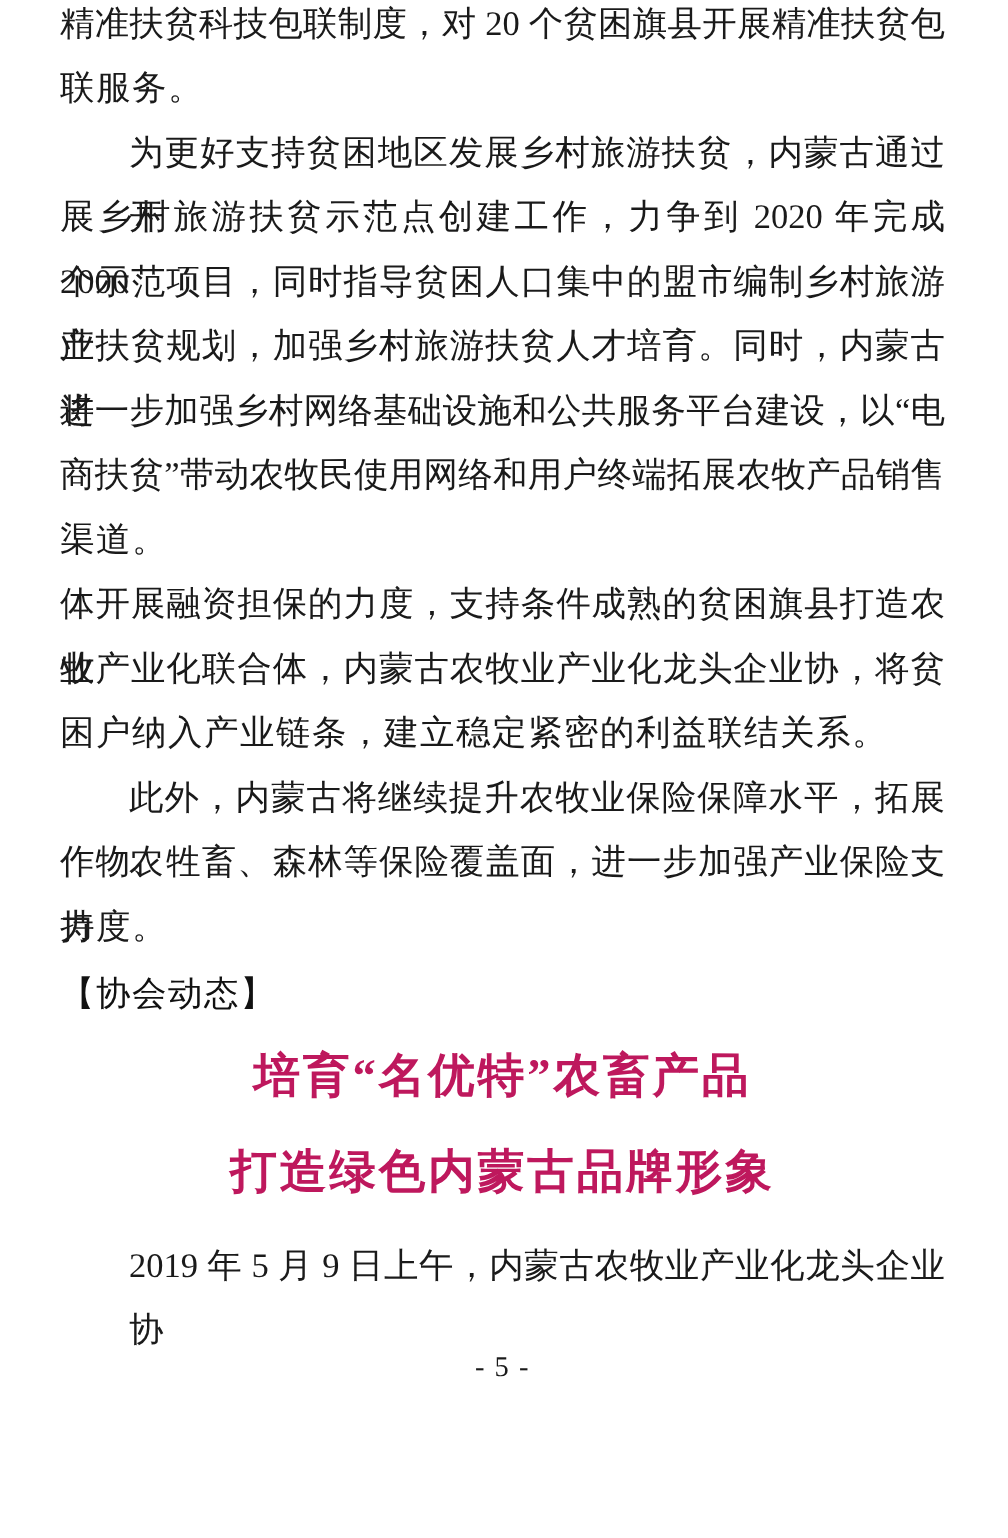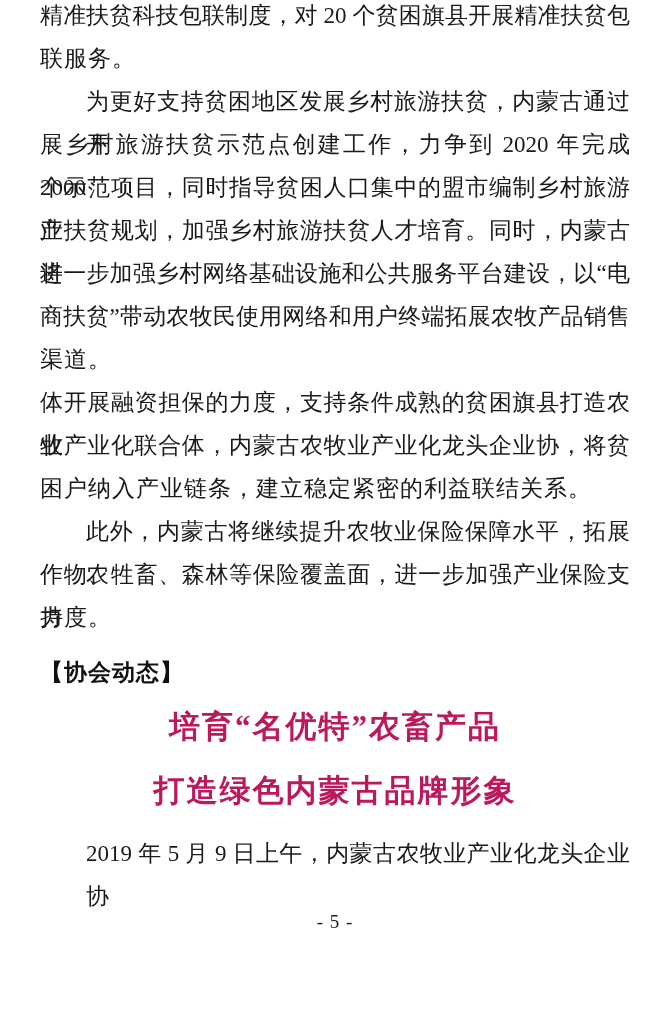--- a/index.html
+++ b/index.html
@@ -40,25 +40,25 @@
   .credit-line {
     margin-top: 12px;
     height: 43px;
     line-height: 43px;
     font-size: 23px;
     text-align: right;
     padding-right: 6px;
     letter-spacing: 1px;
   }
   .section-header {
-    margin-top: 16px;
+    margin-top: 6px;
     height: 34px;
     line-height: 34px;
     font-family: "Liberation Sans", sans-serif;
-    font-weight: bold;
+    font-weight: normal;
     font-size: 23px;
     letter-spacing: 1px;
     color: #111111;
   }
   .article-title {
     margin-top: 6px;
     text-align: center;
   }
   .title-line {
     height: 64px;

